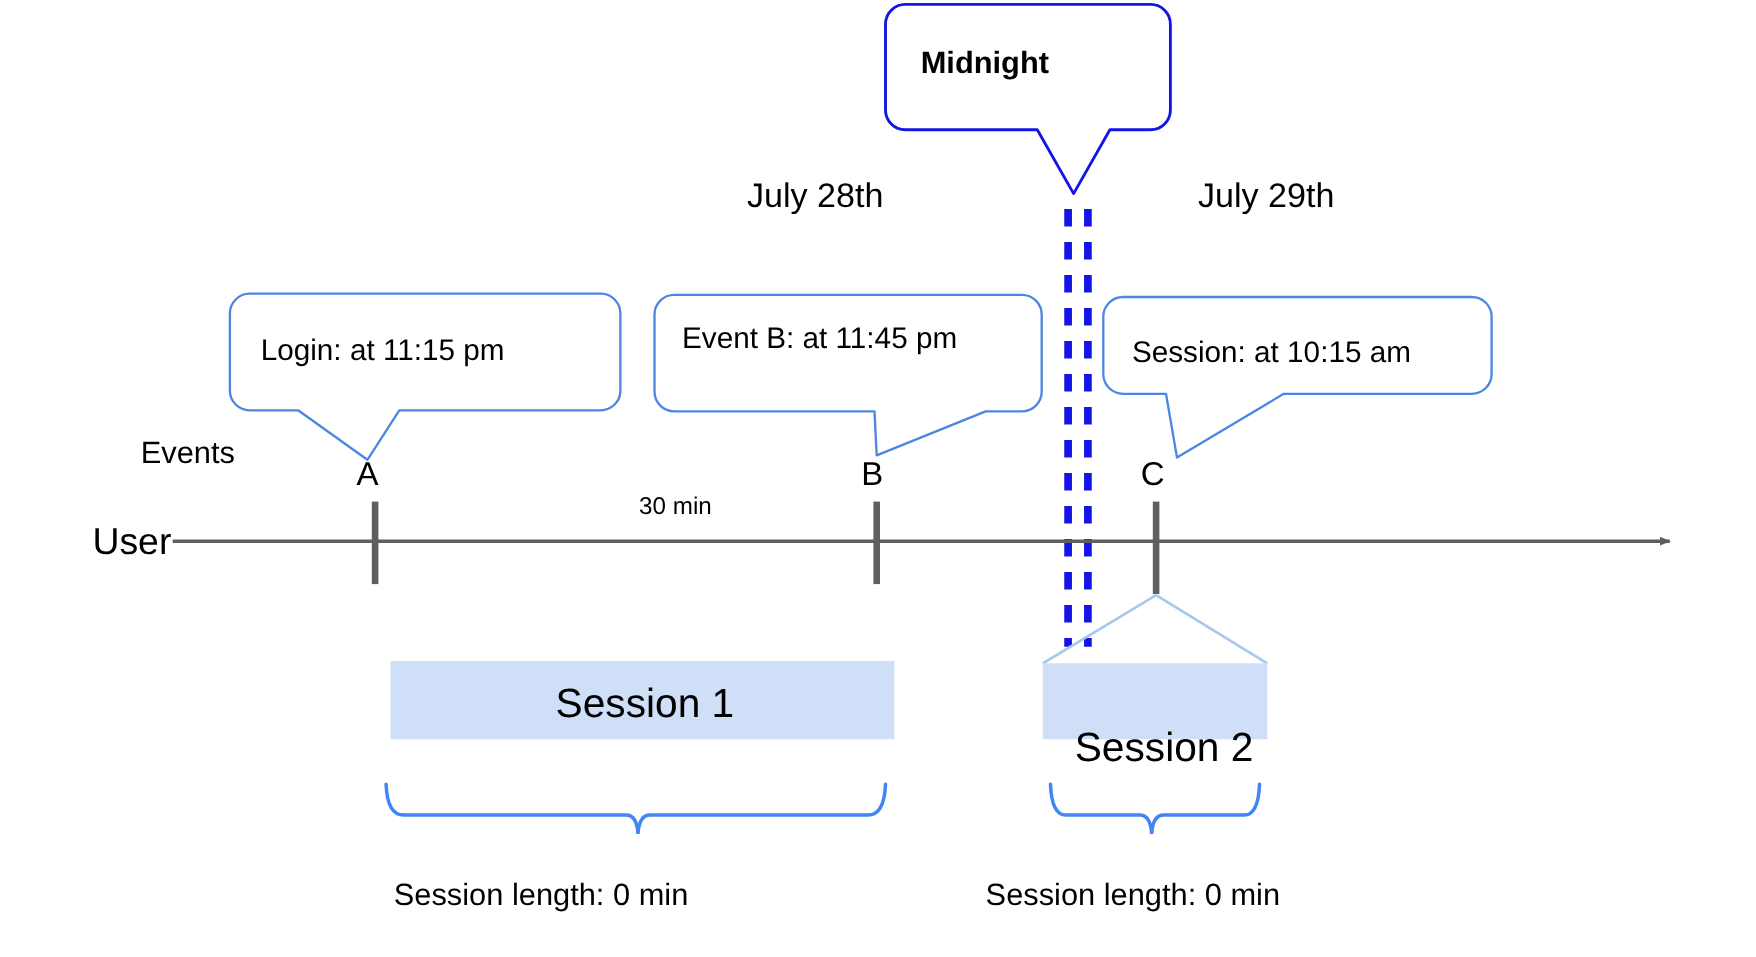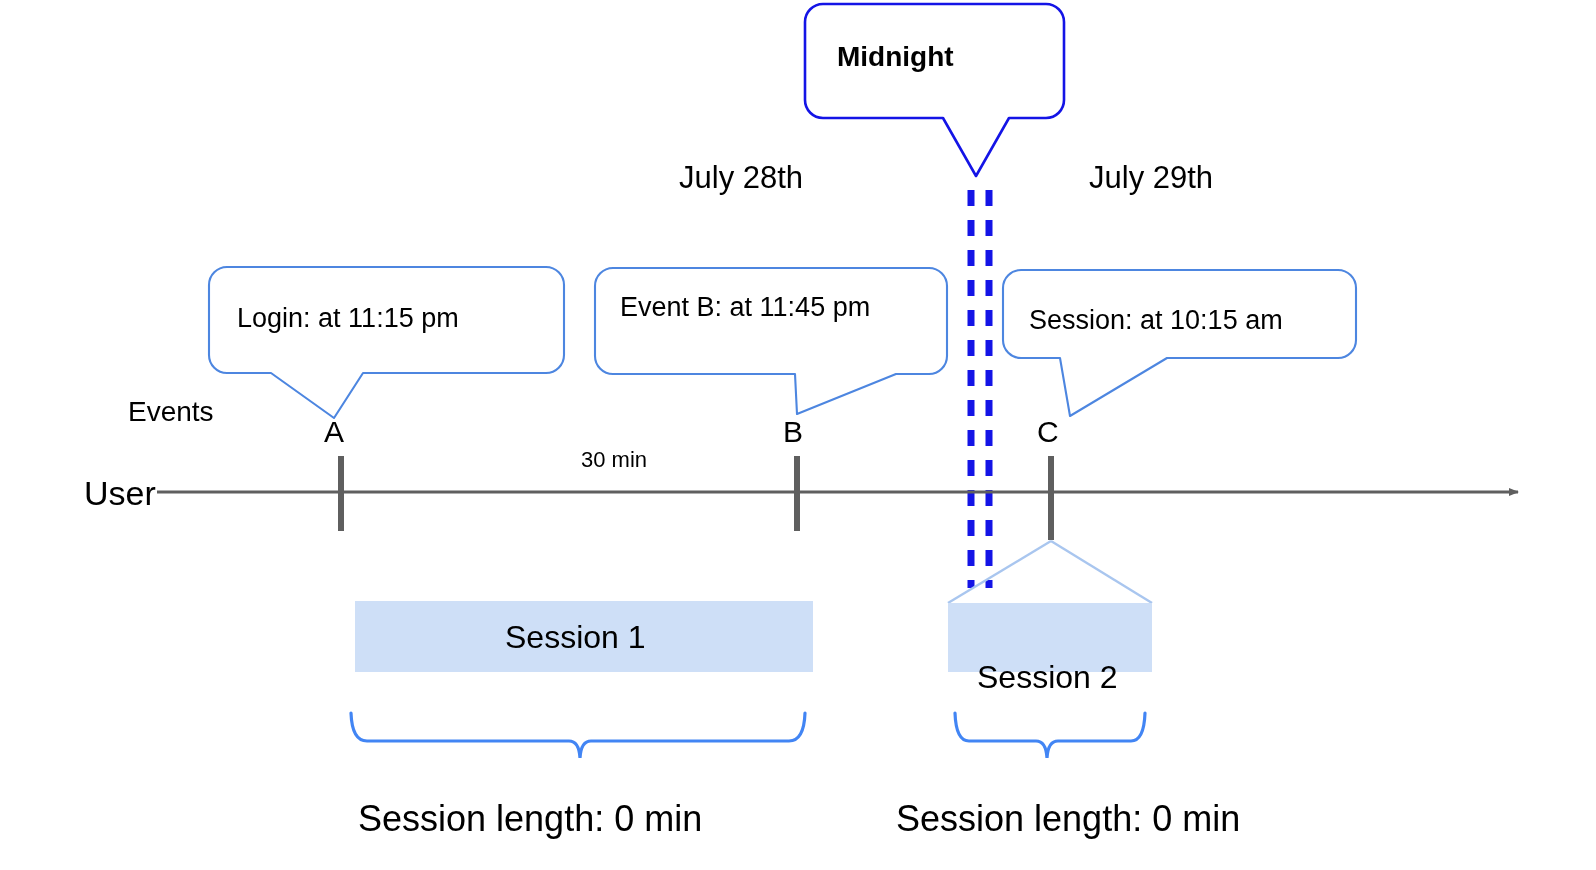--- a/index.html
+++ b/index.html
@@ -21,22 +21,22 @@
 
   .midnight-text{
     font-size:28px;font-weight:bold;
   }
 
   .date-label{font-size:31px;}
   .axis-label{font-size:34px;margin-left:36px;}
   .row-label{font-size:28px;}
   .tick-letter{font-size:30px;}
   .dur-label{font-size:22px;}
-  .session-label{font-size:32px;}
-  .session-len{font-size:36px;}
+  .session-label{font-size:37px;}
+  .session-len{font-size:28px;}
 </style>
 </head>
 <body>
 
 <div id="stage">
 
   <svg id="canvas" viewBox="0 0 1596 870">
     <defs>
       <marker id="arrowhead" markerWidth="10" markerHeight="8" refX="9" refY="4" orient="auto" markerUnits="userSpaceOnUse">
         <path d="M0,0 L10,4 L0,8 z" fill="#5f5f5f"></path>

